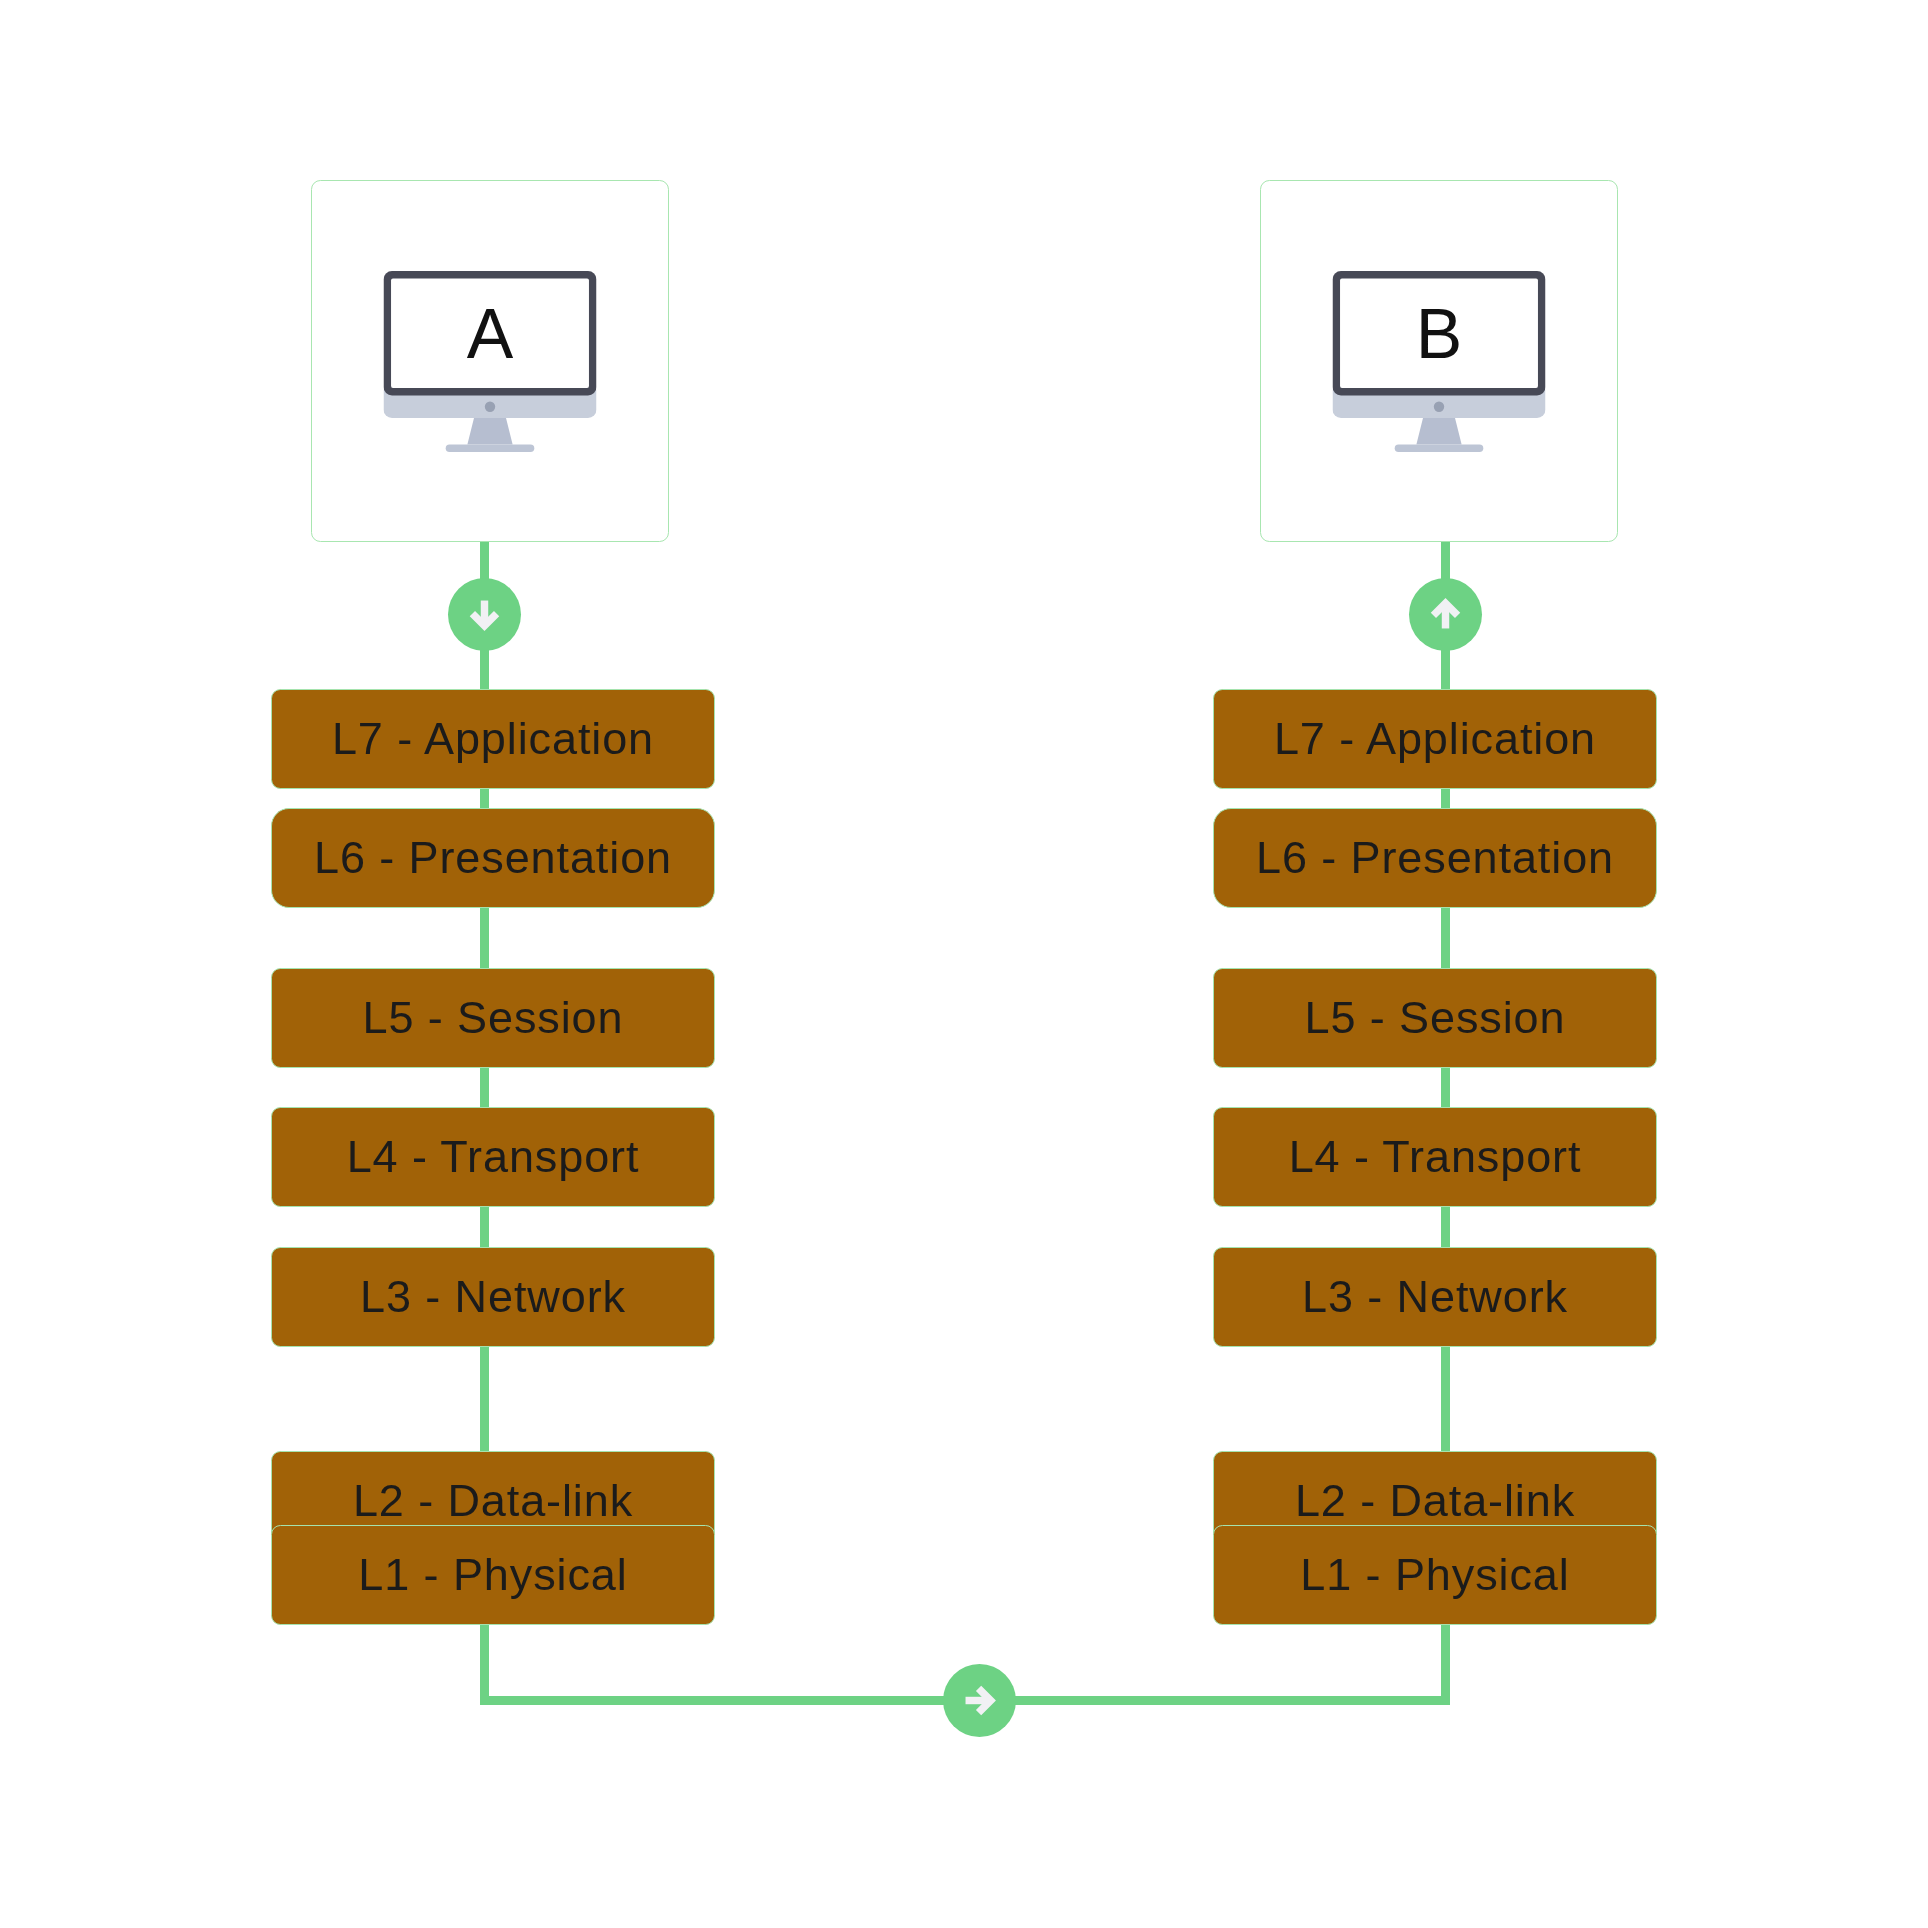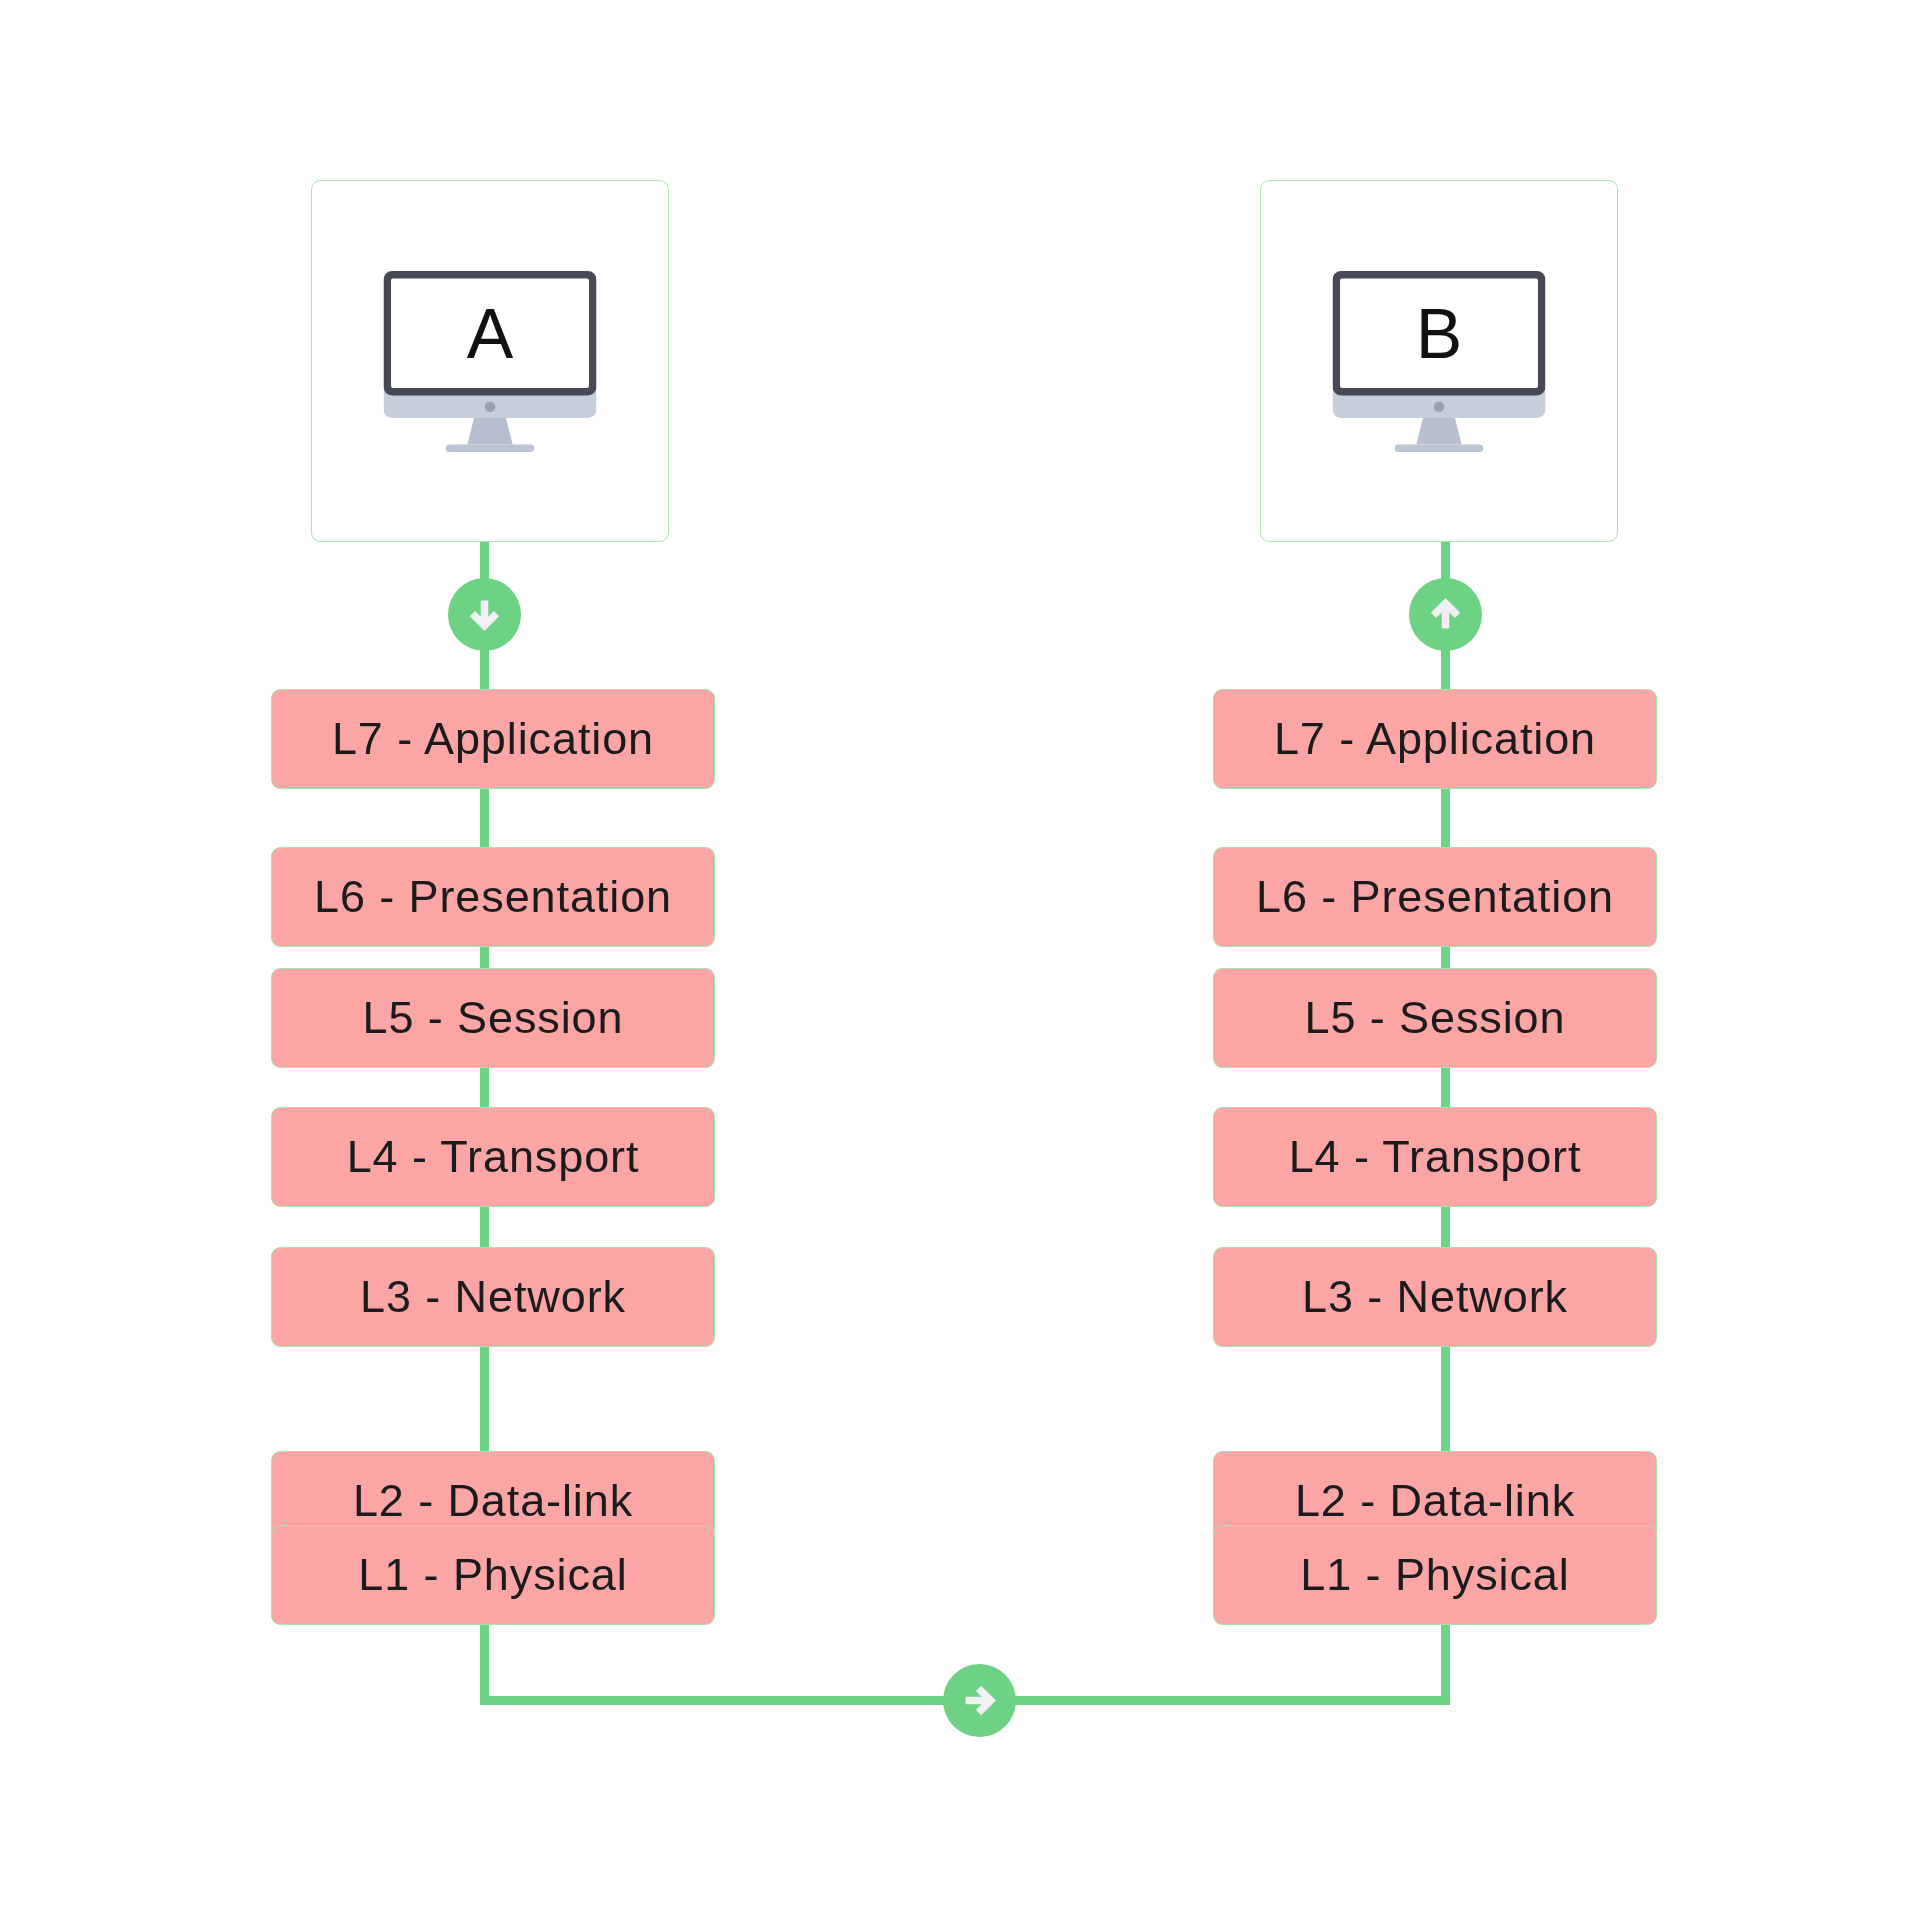--- a/index.html
+++ b/index.html
@@ -30,27 +30,27 @@
     display:flex;align-items:center;justify-content:center;
   }
   .circle.down{left:448px;top:578px;}
   .circle.up{left:1409px;top:578px;}
   .circle.right{left:943px;top:1664px;}
   .circle svg{display:block;}
 
   
   .layer{
     position:absolute;width:444px;height:100px;box-sizing:border-box;
-    background:#fca5a5;border:1.9px solid #a5e3ad;border-radius:9.4px;
+    background:#a16207;border:1.9px solid #a5e3ad;border-radius:9.4px;
     display:flex;align-items:center;justify-content:center;
     font-size:45px;font-weight:500;letter-spacing:0.9px;color:#1b1b1b;
   }
   .col-a{left:271px;}
   .col-b{left:1213px;}
-  .r0{top:689px;}.r1{top:847px;}.r2{top:968px;justify-content:center;}.r3{top:1107px;}
+  .r0{top:689px;}.r1{top:808px;border-radius:18px;}.r2{top:968px;justify-content:center;}.r3{top:1107px;}
   .r4{top:1247px;}.r5{top:1416px;margin-top:35px;}.r6{top:1525px;text-align:right;}
 
   .screen-letter{
     font-family:"Liberation Sans","DejaVu Sans",sans-serif;
     font-weight:400;fill:#111111;
   }
 </style>
 </head>
 <body>
 

